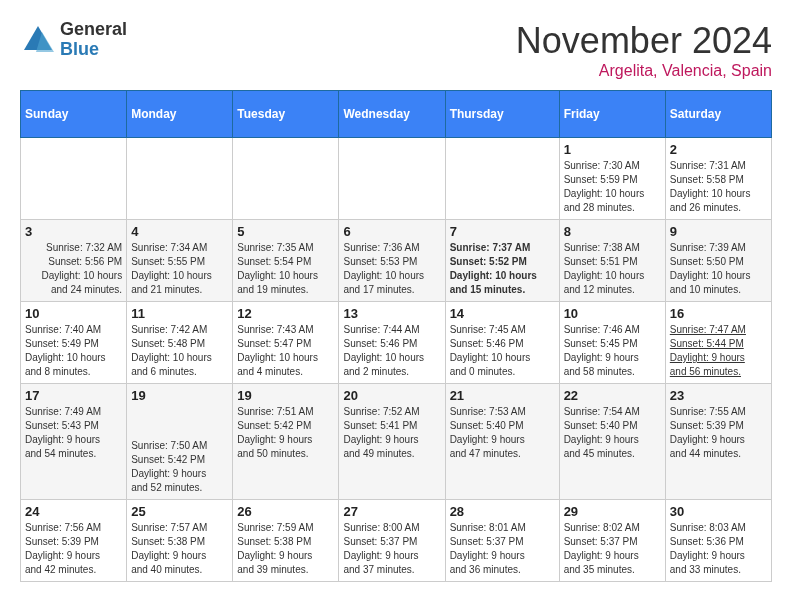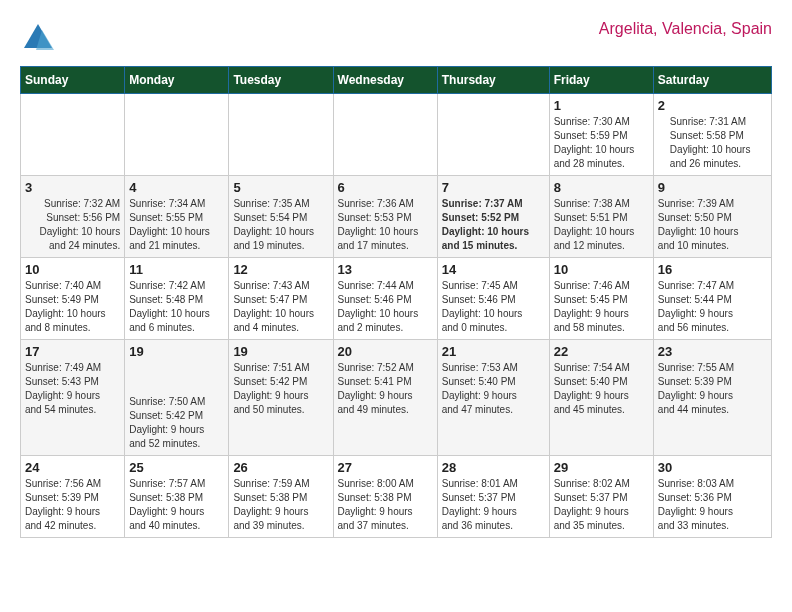--- a/index.html
+++ b/index.html
@@ -51,23 +51,23 @@
     .subtitle {
       font-size: 16px;
       color: #be185d;
     }
     table {
       width: 100%;
       border-collapse: collapse;
       font-size: 11px;
     }
     thead tr th {
-      background-color: #14532d;
+      background-color: #3b82f6;
       color: #fff;
-      padding: 6px 4px;
+      padding: 16px 4px;
       text-align: left;
       font-size: 12px;
       font-weight: bold;
       border: 1px solid #1e6a9f;
     }
     tbody tr td {
       border: 1px solid #ccc;
       vertical-align: top;
       padding: 4px;
       height: 80px;
@@ -94,22 +94,27 @@
   </style>
 </head>
 <body>
 
 <div class="header">
   <div class="logo">
     <svg class="logo-icon" viewBox="0 0 36 36" xmlns="http://www.w3.org/2000/svg">
       <polygon points="18,4 32,28 4,28" fill="#2a7ab5"></polygon>
       <polygon points="22,10 34,30 16,30" fill="#4fa3d1" opacity="0.6"></polygon>
     </svg>
+    <div class="logo-text">
+      <span class="logo-general">General</span>
+      <span class="logo-blue">Blue</span>
+    </div>
   </div>
   <div class="title-block">
+    <div class="month-title">November 2024</div>
     <div class="subtitle">Argelita, Valencia, Spain</div>
   </div>
 </div>
 
 <table>
   <thead>
     <tr>
     <th>Sunday</th>
         <th>Monday</th>
         <th>Tuesday</th>
@@ -128,21 +133,21 @@
         <td class="empty-cell"></td>
         <td>
           <span class="day-num">1</span>
           <div class="day-info" style="white-space: pre-line;">Sunrise: 7:30 AM
 Sunset: 5:59 PM
 Daylight: 10 hours
 and 28 minutes.</div>
         </td>
         <td>
           <span class="day-num">2</span>
-          <div class="day-info" style="white-space: pre-line; margin-left: 12px;">Sunrise: 7:31 AM
+          <div class="day-info" style="white-space: pre-line;">Sunrise: 7:31 AM
 Sunset: 5:58 PM
 Daylight: 10 hours
 and 26 minutes.</div>
         </td>
       </tr>
       <tr>
         <td>
           <span class="day-num">3</span>
           <div class="day-info" style="white-space: pre-line; text-align: right;">Sunrise: 7:32 AM
 Sunset: 5:56 PM
@@ -230,21 +235,21 @@
         </td>
         <td>
           <span class="day-num">10</span>
           <div class="day-info" style="white-space: pre-line;">Sunrise: 7:46 AM
 Sunset: 5:45 PM
 Daylight: 9 hours
 and 58 minutes.</div>
         </td>
         <td>
           <span class="day-num">16</span>
-          <div class="day-info" style="white-space: pre-line;">Sunrise: 7:47 AM
+          <div class="day-info" style="white-space: pre-line; text-decoration: underline;">Sunrise: 7:47 AM
 Sunset: 5:44 PM
 Daylight: 9 hours
 and 56 minutes.</div>
         </td>
       </tr>
       <tr>
         <td>
           <span class="day-num">17</span>
           <div class="day-info" style="white-space: pre-line;">Sunrise: 7:49 AM
 Sunset: 5:43 PM
@@ -312,21 +317,21 @@
         <td>
           <span class="day-num">26</span>
           <div class="day-info" style="white-space: pre-line;">Sunrise: 7:59 AM
 Sunset: 5:38 PM
 Daylight: 9 hours
 and 39 minutes.</div>
         </td>
         <td>
           <span class="day-num">27</span>
           <div class="day-info" style="white-space: pre-line;">Sunrise: 8:00 AM
-Sunset: 5:38 PM
+Sunset: 5:37 PM
 Daylight: 9 hours
 and 37 minutes.</div>
         </td>
         <td>
           <span class="day-num">28</span>
           <div class="day-info" style="white-space: pre-line;">Sunrise: 8:01 AM
 Sunset: 5:37 PM
 Daylight: 9 hours
 and 36 minutes.</div>
         </td>

